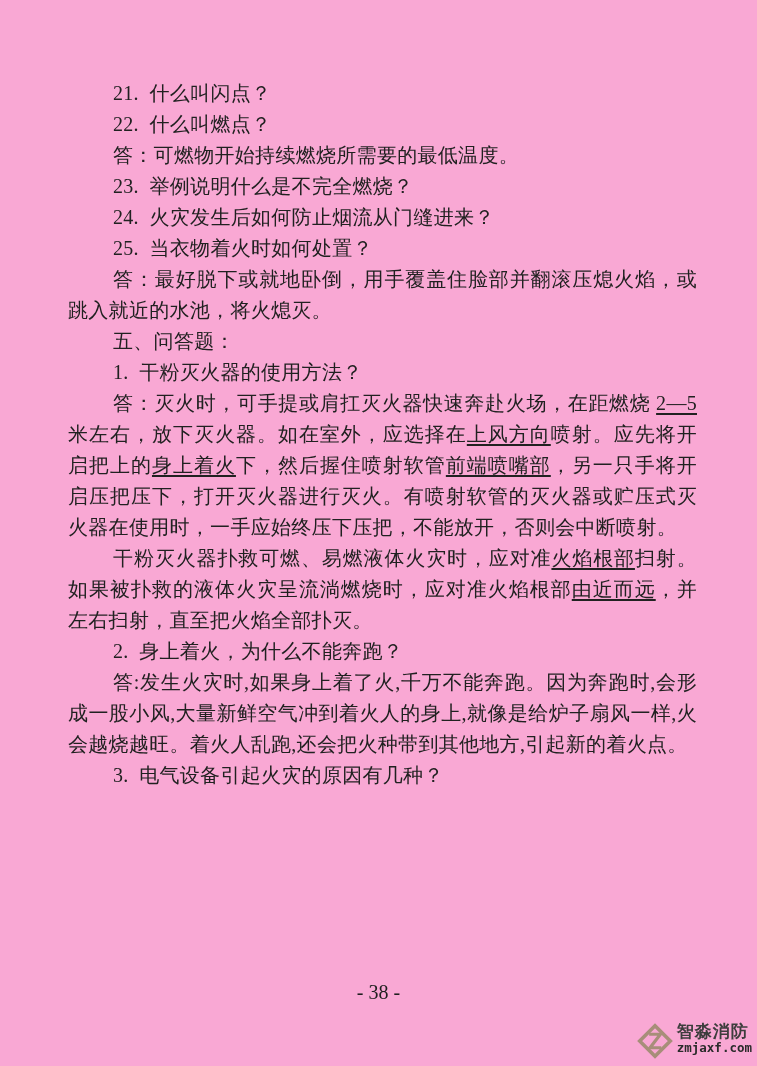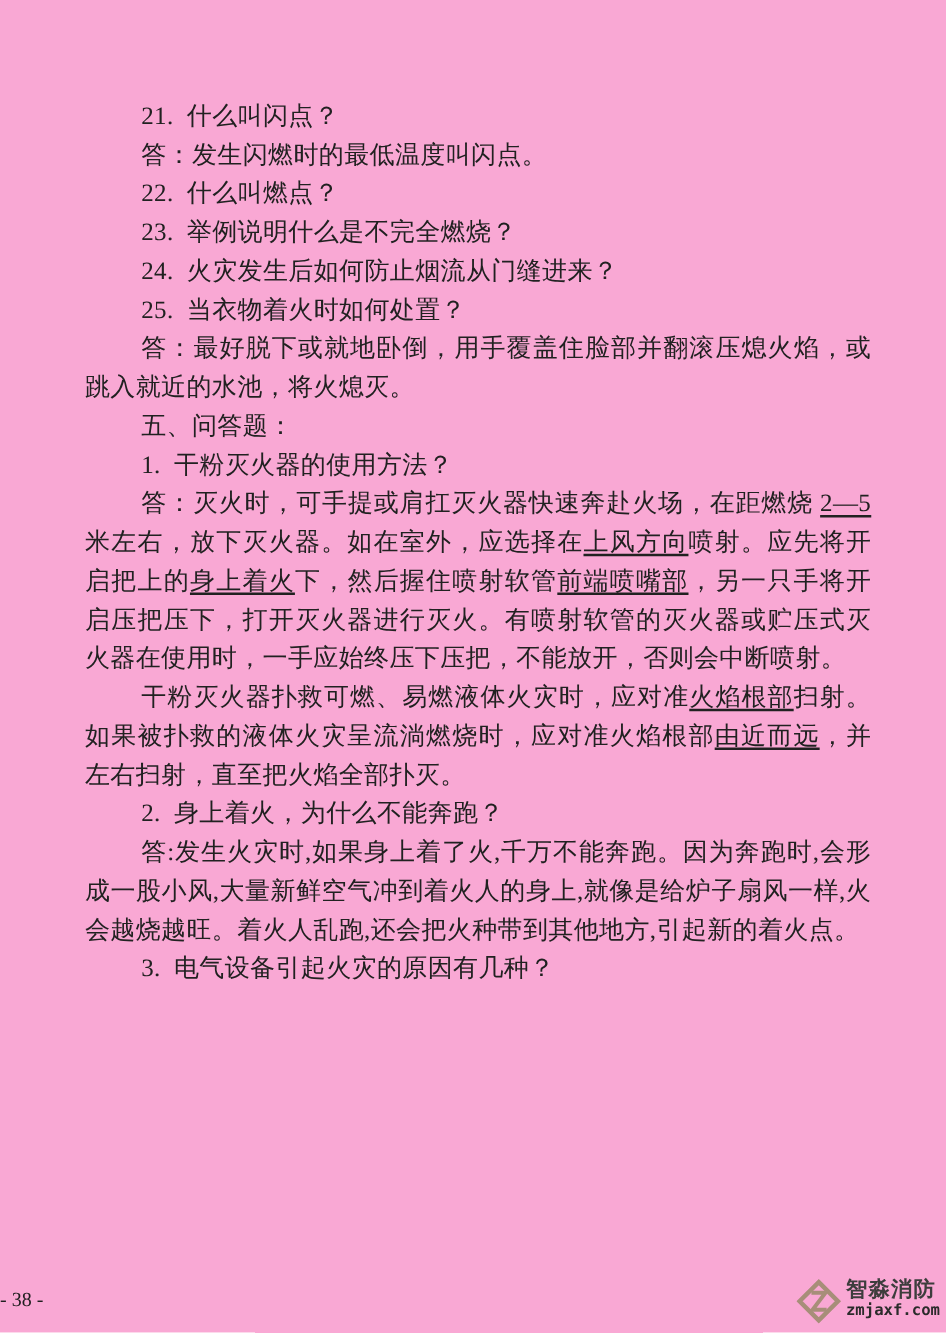--- a/index.html
+++ b/index.html
@@ -35,25 +35,25 @@
     font-weight: normal;
   }
   .em {
     font-weight: normal;
     text-decoration: underline;
     text-decoration-thickness: 1.5px;
     text-underline-offset: 3px;
   }
   .page-number {
     position: absolute;
-    top: 1032px;
+    top: 981px;
     left: 0;
     width: 100%;
-    text-align: left;
-    font-size: 16px;
+    text-align: center;
+    font-size: 20px;
     color: #1f1f1f;
     font-family: "Liberation Serif", "DejaVu Serif", serif;
   }
   .watermark {
     position: absolute;
     right: 5px;
     bottom: 7px;
     display: flex;
     align-items: flex-start;
     gap: 4px;
@@ -85,22 +85,22 @@
     margin-top: 2px;
   }
 </style>
 </head>
 <body>
 
 <div class="page">
 
   <div class="doc">
       <p class="para"><span>21.&nbsp; 什么叫闪点？</span></p>
-      <p class="para"><span>答：发生闪燃时的最低温度叫闪点。</span></p>
       <p class="para"><span>22.&nbsp; 什么叫燃点？</span></p>
+      <p class="para"><span>答：可燃物开始持续燃烧所需要的最低温度。</span></p>
       <p class="para"><span>23.&nbsp; 举例说明什么是不完全燃烧？</span></p>
       <p class="para"><span>24.&nbsp; 火灾发生后如何防止烟流从门缝进来？</span></p>
       <p class="para"><span>25.&nbsp; 当衣物着火时如何处置？</span></p>
       <p class="para"><span>答：最好脱下或就地卧倒，用手覆盖住脸部并翻滚压熄火焰，或跳入就近的水池，将火熄灭。</span></p>
       <p class="para heading"><span>五、问答题：</span></p>
       <p class="para"><span>1.&nbsp; 干粉灭火器的使用方法？</span></p>
       <p class="para"><span>答：灭火时，可手提或肩扛灭火器快速奔赴火场，在距燃烧 </span><span class="em">2—5</span><span> 米左右，放下灭火器。如在室外，应选择在</span><span class="em">上风方向</span><span>喷射。应先将开启把上的</span><span class="em">身上着火</span><span>下，然后握住喷射软管</span><span class="em">前端喷嘴部</span><span>，另一只手将开启压把压下，打开灭火器进行灭火。有喷射软管的灭火器或贮压式灭火器在使用时，一手应始终压下压把，不能放开，否则会中断喷射。</span></p>
       <p class="para"><span>干粉灭火器扑救可燃、易燃液体火灾时，应对准</span><span class="em">火焰根部</span><span>扫射。如果被扑救的液体火灾呈流淌燃烧时，应对准火焰根部</span><span class="em">由近而远</span><span>，并左右扫射，直至把火焰全部扑灭。</span></p>
       <p class="para"><span>2.&nbsp; 身上着火，为什么不能奔跑？</span></p>
       <p class="para"><span>答:发生火灾时,如果身上着了火,千万不能奔跑。因为奔跑时,会形成一股小风,大量新鲜空气冲到着火人的身上,就像是给炉子扇风一样,火会越烧越旺。着火人乱跑,还会把火种带到其他地方,引起新的着火点。</span></p>

